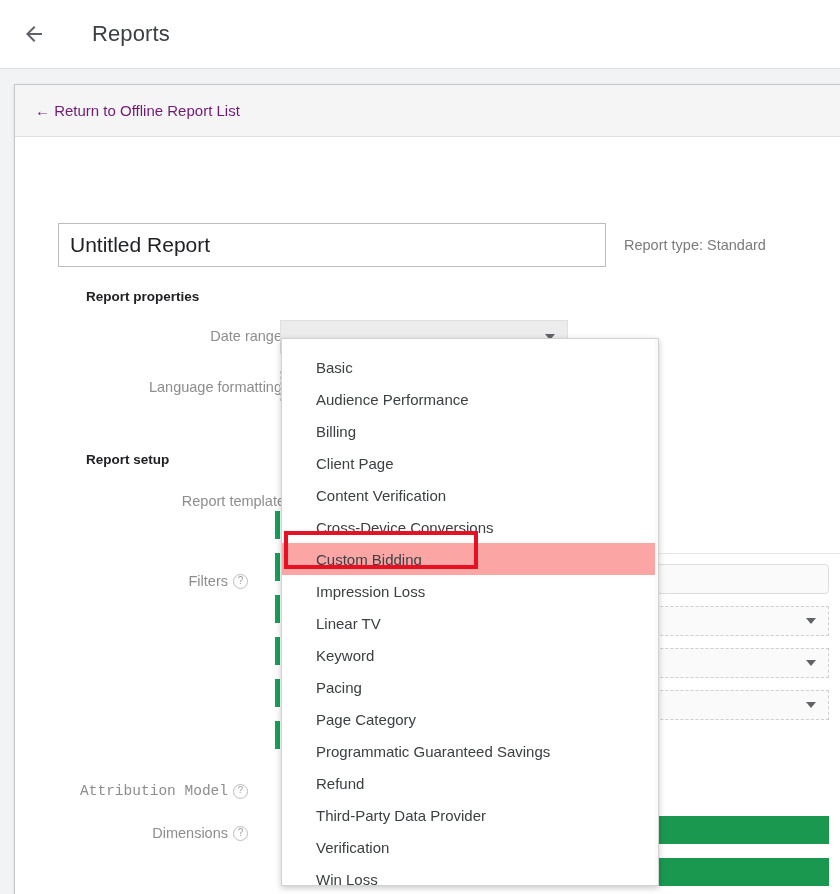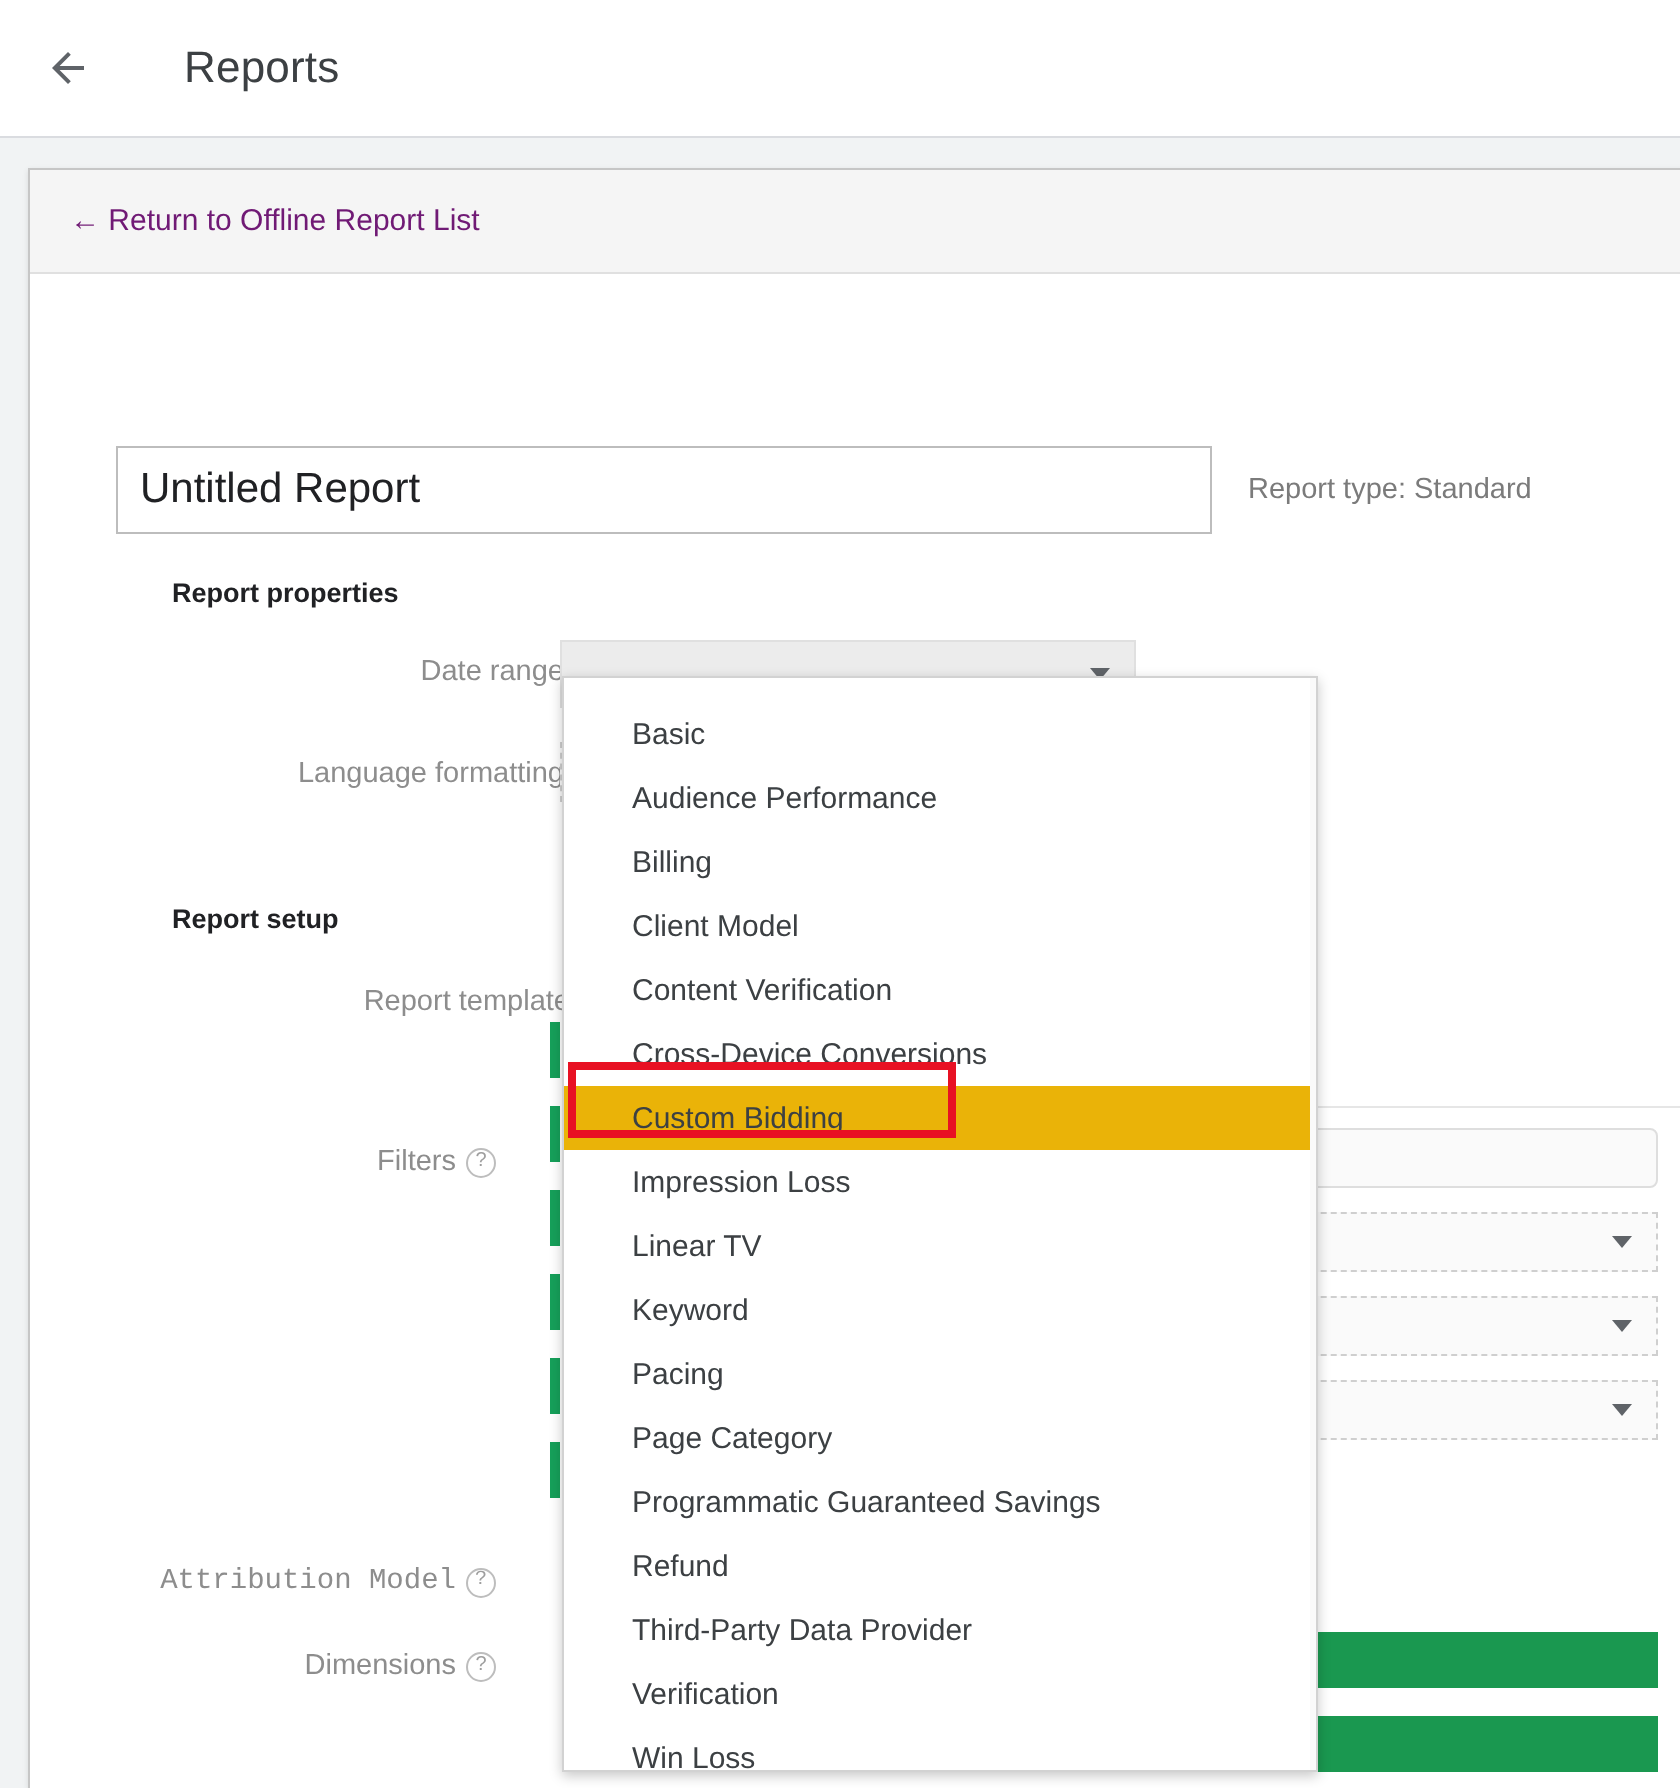--- a/index.html
+++ b/index.html
@@ -126,21 +126,21 @@
     border: 1px solid #d2d2d2;
     box-shadow: 0 2px 6px rgba(0,0,0,.22);
     z-index: 40; overflow: hidden;
   }
   .menu-item {
     height: 32px; display: flex; align-items: center;
     padding-left: 34px; font-size: 15px; color: #3c4043; cursor: pointer;
     white-space: nowrap;
   }
   .menu-item.first { margin-top: 12px; }
-  .menu-item.hovered { background: #eab308; text-align: right; }
+  .menu-item.hovered { background: #fca5a5; text-align: right; }
   .menu-scrollbar {
     position: absolute; right: 0; top: 0; width: 3px; height: 548px;
     background: #fafafa;
   }
 
   
   .annot-box {
     position: absolute; left: 284px; top: 531px; width: 194px; height: 38px;
     border: 4px solid #e81123; z-index: 60; pointer-events: none;
   }
@@ -245,21 +245,21 @@
   <div class="menu-item first">
         <span>Basic</span>
       </div>
       <div class="menu-item">
         <span>Audience Performance</span>
       </div>
       <div class="menu-item">
         <span>Billing</span>
       </div>
       <div class="menu-item">
-        <span>Client Model</span>
+        <span>Client Page</span>
       </div>
       <div class="menu-item">
         <span>Content Verification</span>
       </div>
       <div class="menu-item">
         <span>Cross-Device Conversions</span>
       </div>
       <div class="menu-item hovered">
         <span>Custom Bidding</span>
       </div>

